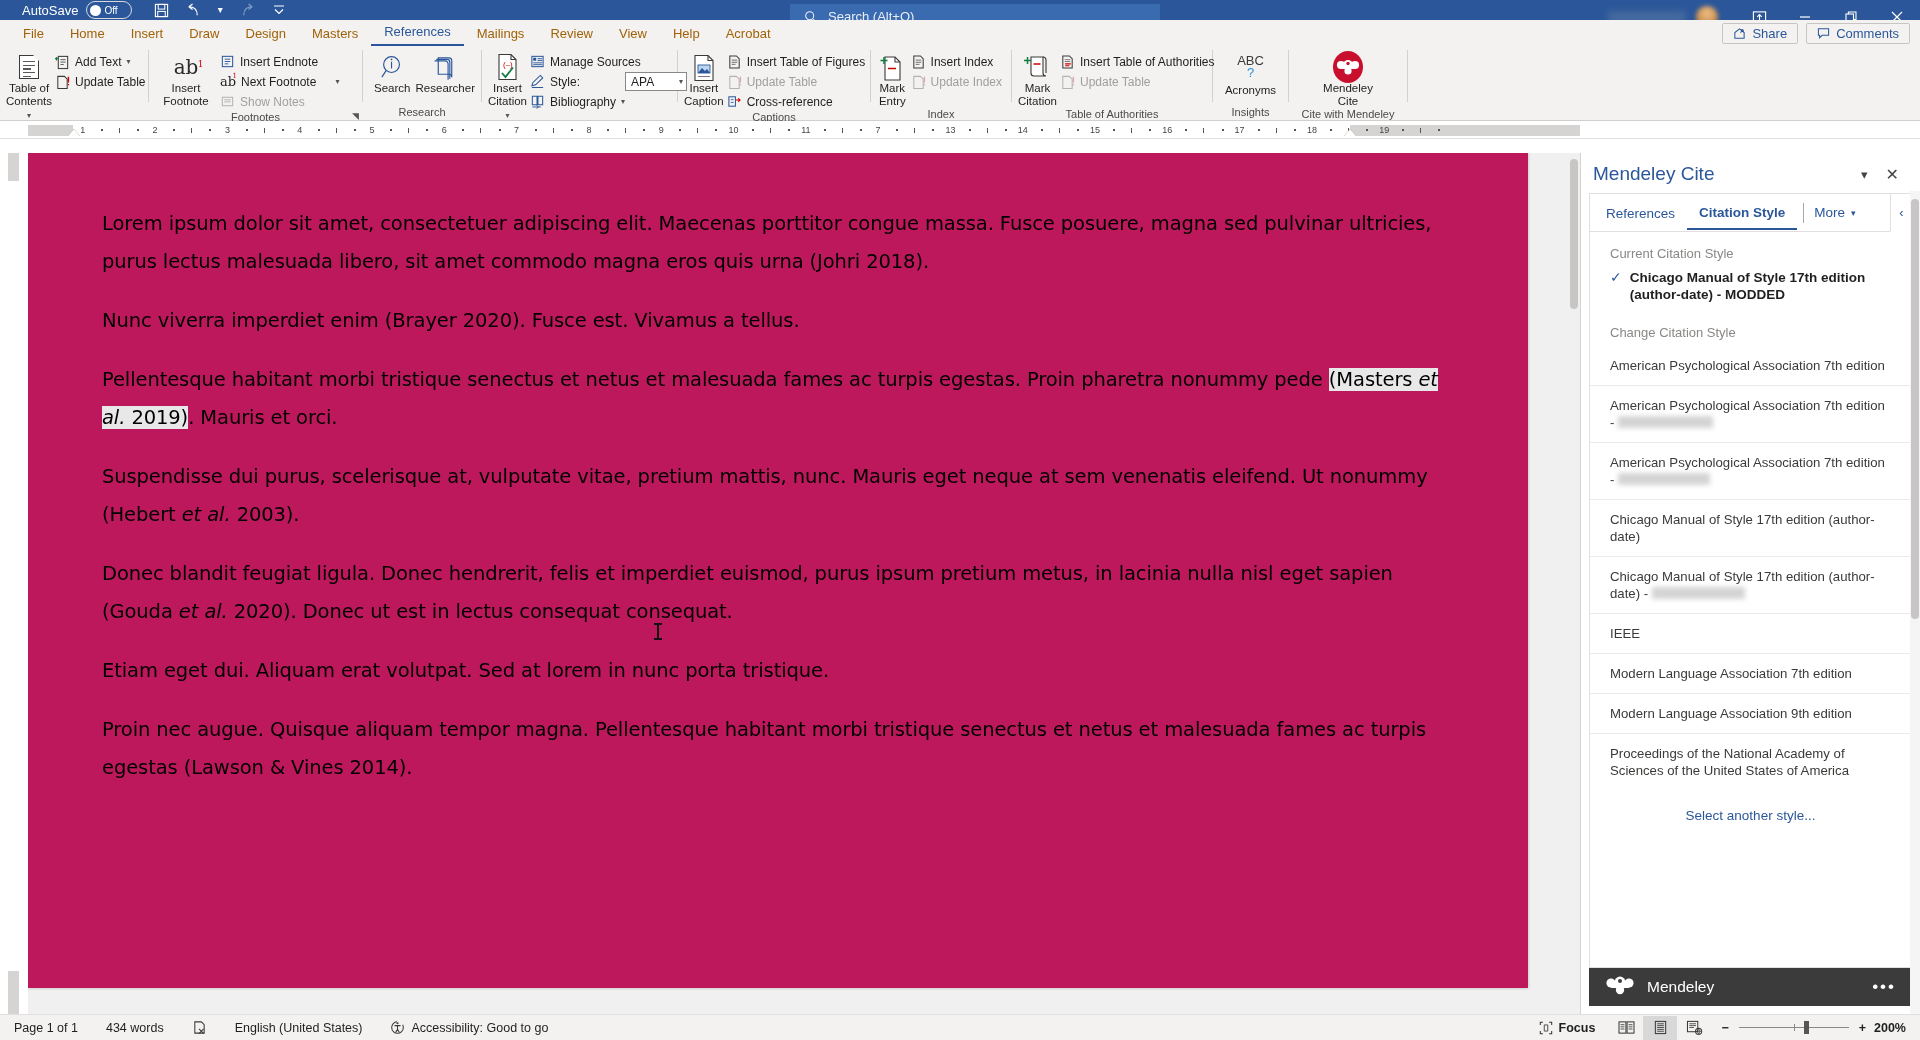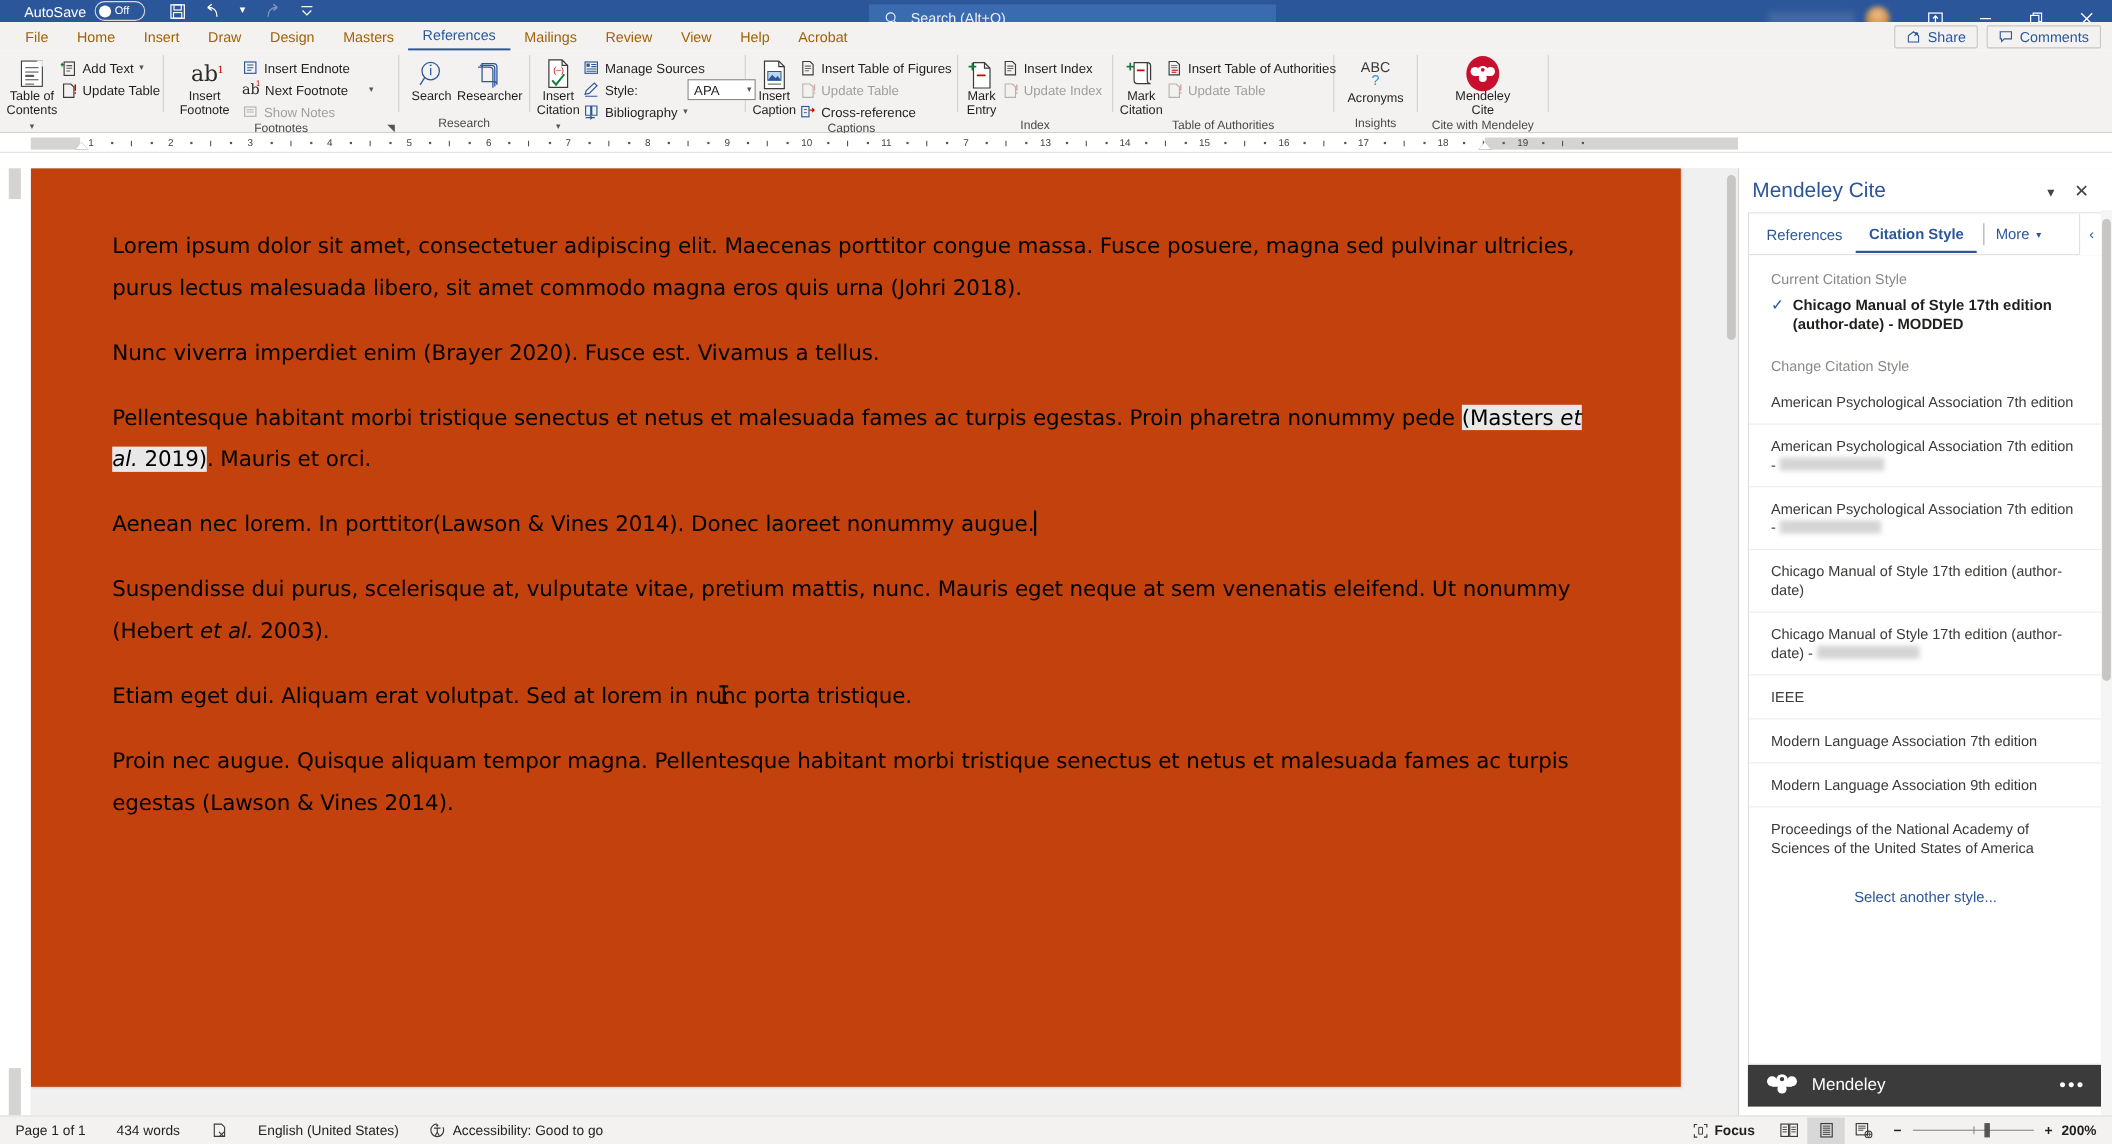--- a/index.html
+++ b/index.html
@@ -126,21 +126,21 @@
     filter: drop-shadow(0 0 0.6px #555);
   }
 
   
   .workspace { position:absolute; left:0; right:0; top: 153px; bottom: 26px; background:#f0f0f0; display:flex; }
   .vruler { width: 28px; background:#fff; position:relative; }
   .vruler .vgray { position:absolute; left:8px; width:11px; background:#d6d4d2; }
   .page-area { flex: 1; position: relative; overflow: hidden; background:#f0f0f0; }
   .page {
     position:absolute; left: 0px; top: 0; width: 1500px; height: 835px;
-    background: #c2410c; box-shadow: 0 0 3px rgba(0,0,0,.25);
+    background: #be185d; box-shadow: 0 0 3px rgba(0,0,0,.25);
   }
   .page-body { padding: 52px 74px 0 74px; }
   .para {
     font-family: "DejaVu Sans", sans-serif;
     font-size: 19.5px; line-height: 38px; color: #000; margin-bottom: 21px;
     letter-spacing: -0.1px;
   }
   .field { background: #e8e8e8; }
   .caret-bar {
     display:inline-block; width:1.5px; height:23px; background:#000;
@@ -728,25 +728,25 @@
   <div class="page-area">
     <div class="page">
       <div class="page-body">
 
         <p class="para">Lorem ipsum dolor sit amet, consectetuer adipiscing elit. Maecenas porttitor congue massa. Fusce posuere, magna sed pulvinar ultricies, purus lectus malesuada libero, sit amet commodo magna eros quis urna (Johri 2018).</p>
 
         <p class="para">Nunc viverra imperdiet enim (Brayer 2020). Fusce est. Vivamus a tellus.</p>
 
         <p class="para"><span>Pellentesque habitant morbi tristique senectus et netus et malesuada fames ac turpis egestas. Proin pharetra nonummy pede </span><span class="field"><span>(Masters </span><i>et al.</i><span> 2019)</span></span><span>. Mauris et orci.</span></p>
 
-        <p class="para"><span>Aenean nec lorem. In porttitor(Lawson &amp; Vines 2014). Donec laoreet nonummy augue.</span><span class="caret-bar"></span></p>
 
         <p class="para"><span>Suspendisse dui purus, scelerisque at, vulputate vitae, pretium mattis, nunc. Mauris eget neque at sem venenatis eleifend. Ut nonummy (Hebert </span><i>et al.</i><span> 2003).</span></p>
 
 
+        <p class="para"><span>Donec blandit feugiat ligula. Donec hendrerit, felis et imperdiet euismod, purus ipsum pretium metus, in lacinia nulla nisl eget sapien (Gouda </span><i>et al.</i><span> 2020). Donec ut est in lectus consequat consequat.</span></p>
 
         <p class="para">Etiam eget dui. Aliquam erat volutpat. Sed at lorem in nunc porta tristique.</p>
 
         <p class="para">Proin nec augue. Quisque aliquam tempor magna. Pellentesque habitant morbi tristique senectus et netus et malesuada fames ac turpis egestas (Lawson &amp; Vines 2014).</p>
 
       </div>
       <div class="mouse-cursor"></div>
     </div>
   </div>
 

